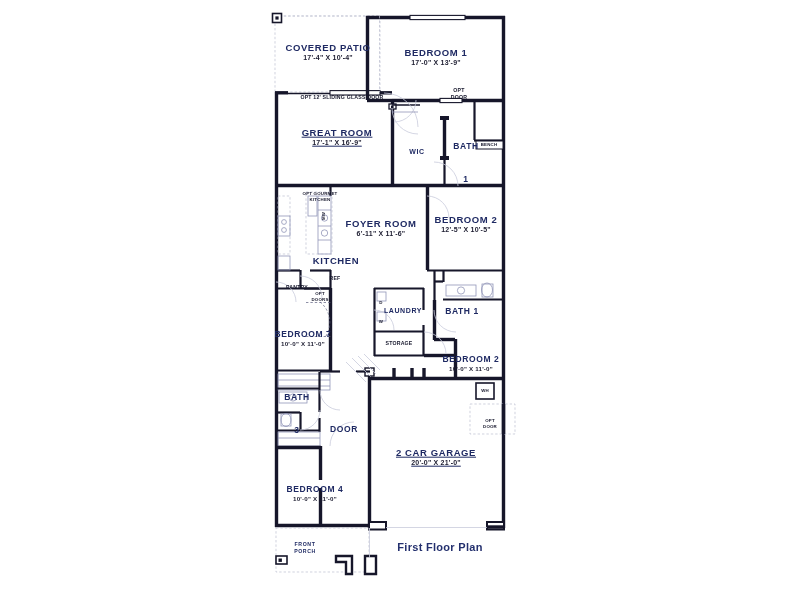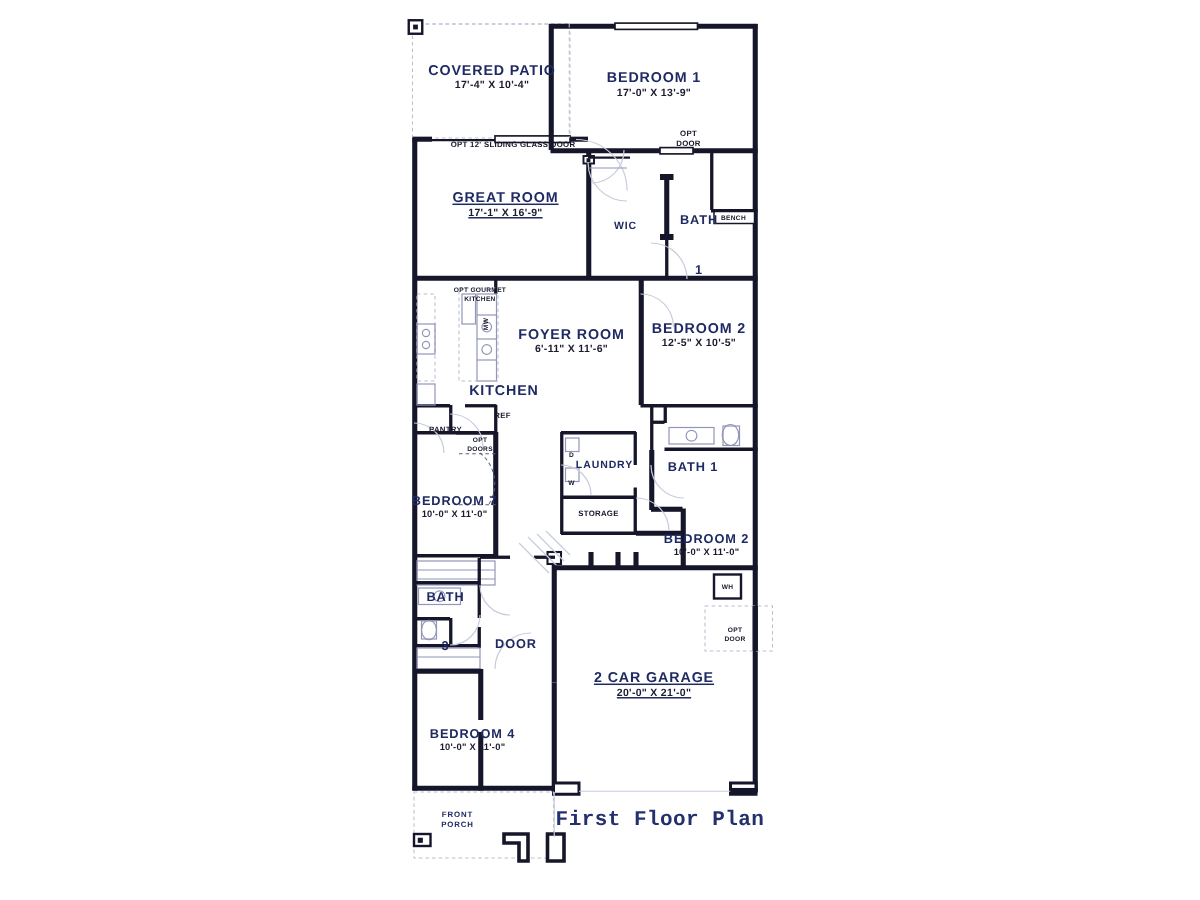--- a/index.html
+++ b/index.html
@@ -52,25 +52,24 @@
   .t-xs   { font-size: 5.2px; }
   .t-xxs  { font-size: 4.4px; }
   .dim-lg { font-size: 7px; }
   .dim-md { font-size: 6.2px; }
   .small-tag {
     color: #15162b;
     font-weight: bold;
     letter-spacing: 0.2px;
   }
   .title-txt {
-    font-size: 14px;
+    font-size: 11px;
     font-weight: bold;
     color: #24306e;
     letter-spacing: 0.3px;
-    font-family: Liberation Mono, monospace;
   }
   .stack { line-height: 1.25; }
 </style>
 </head>
 <body>
 
 <div id="plan-root">
 
   <svg id="floorplan" viewBox="0 0 800 600">
     <defs>

